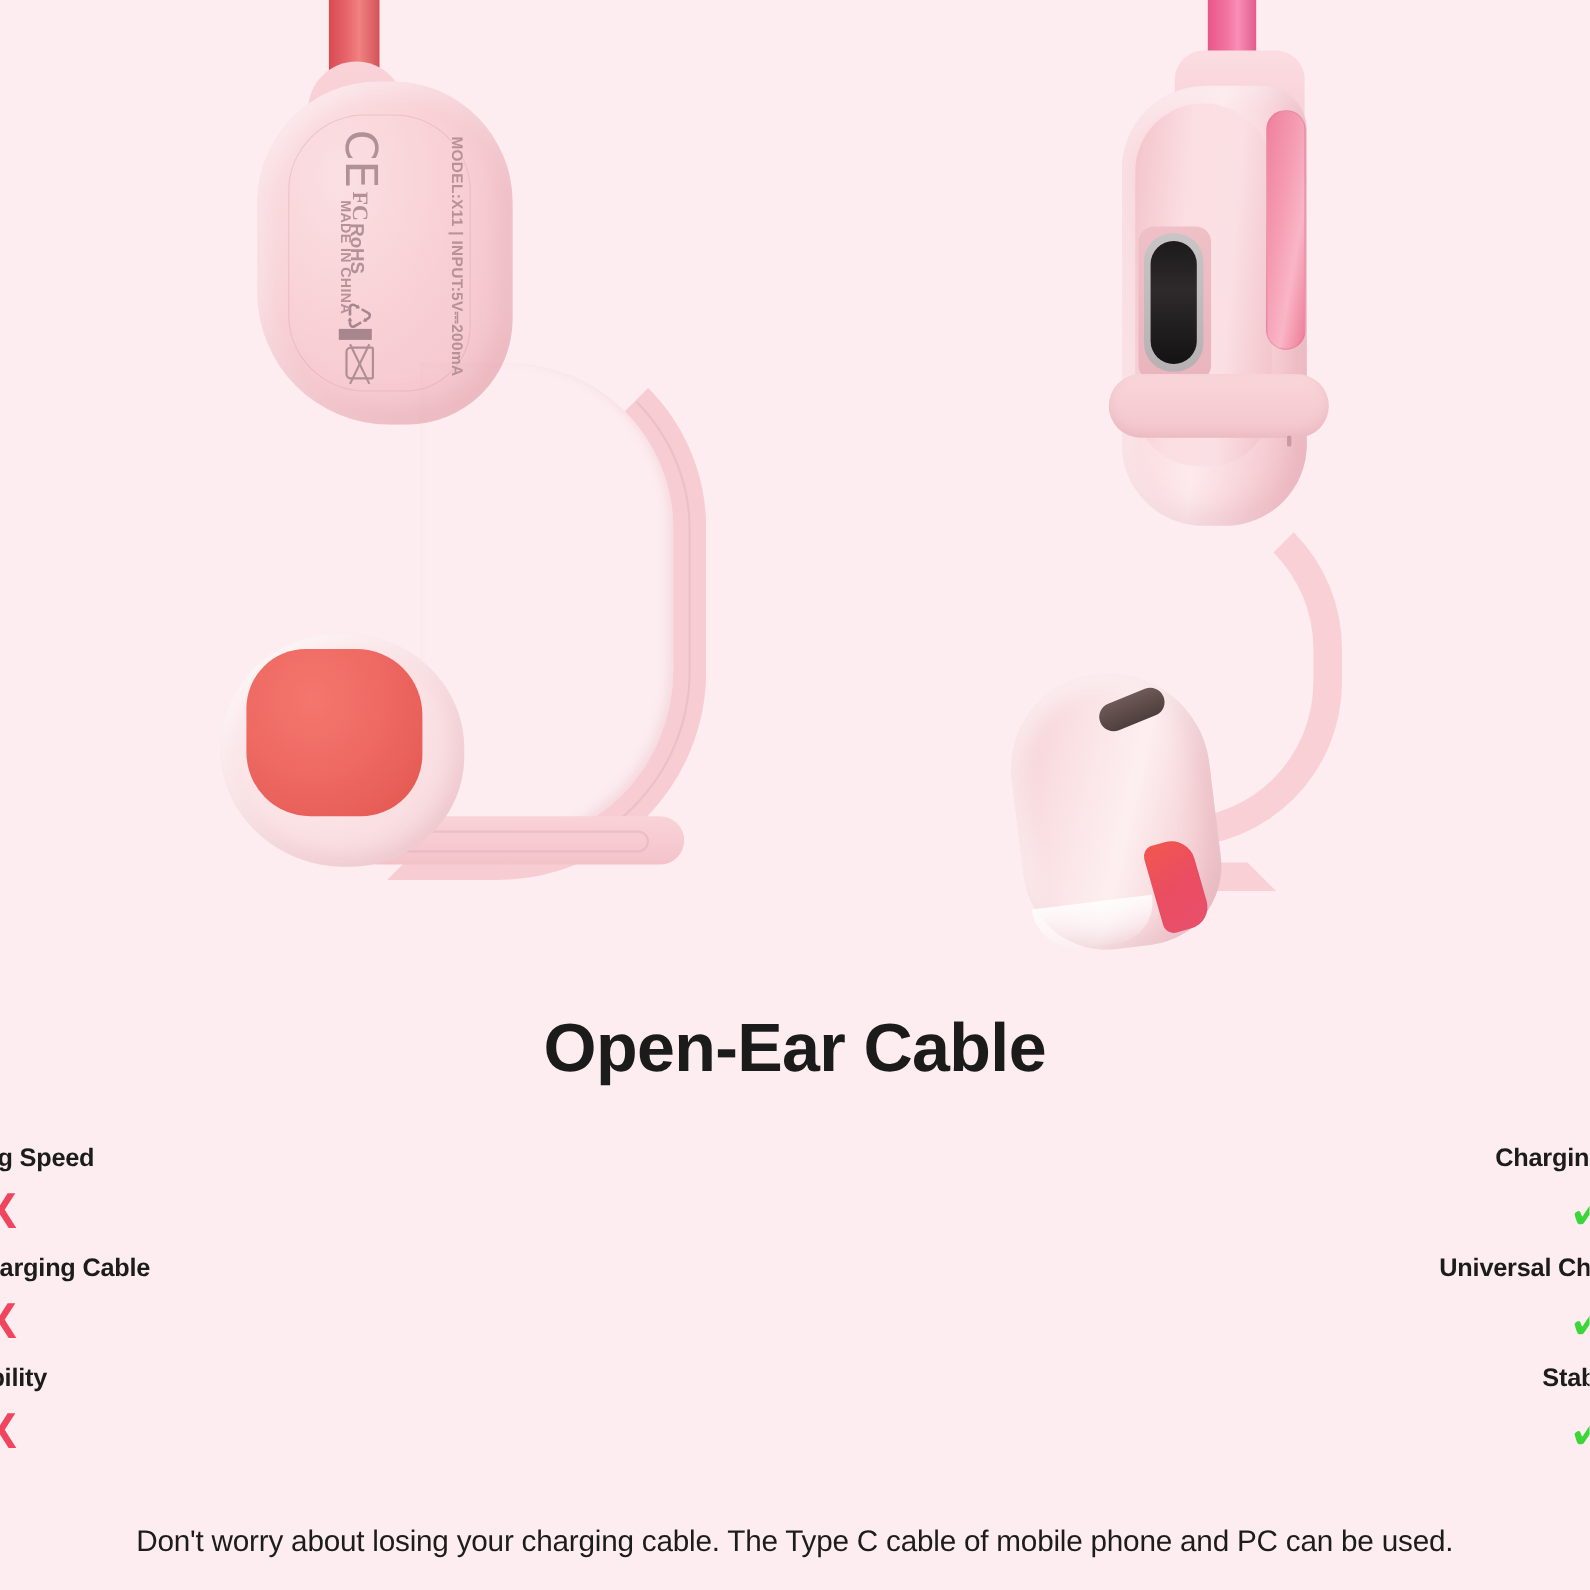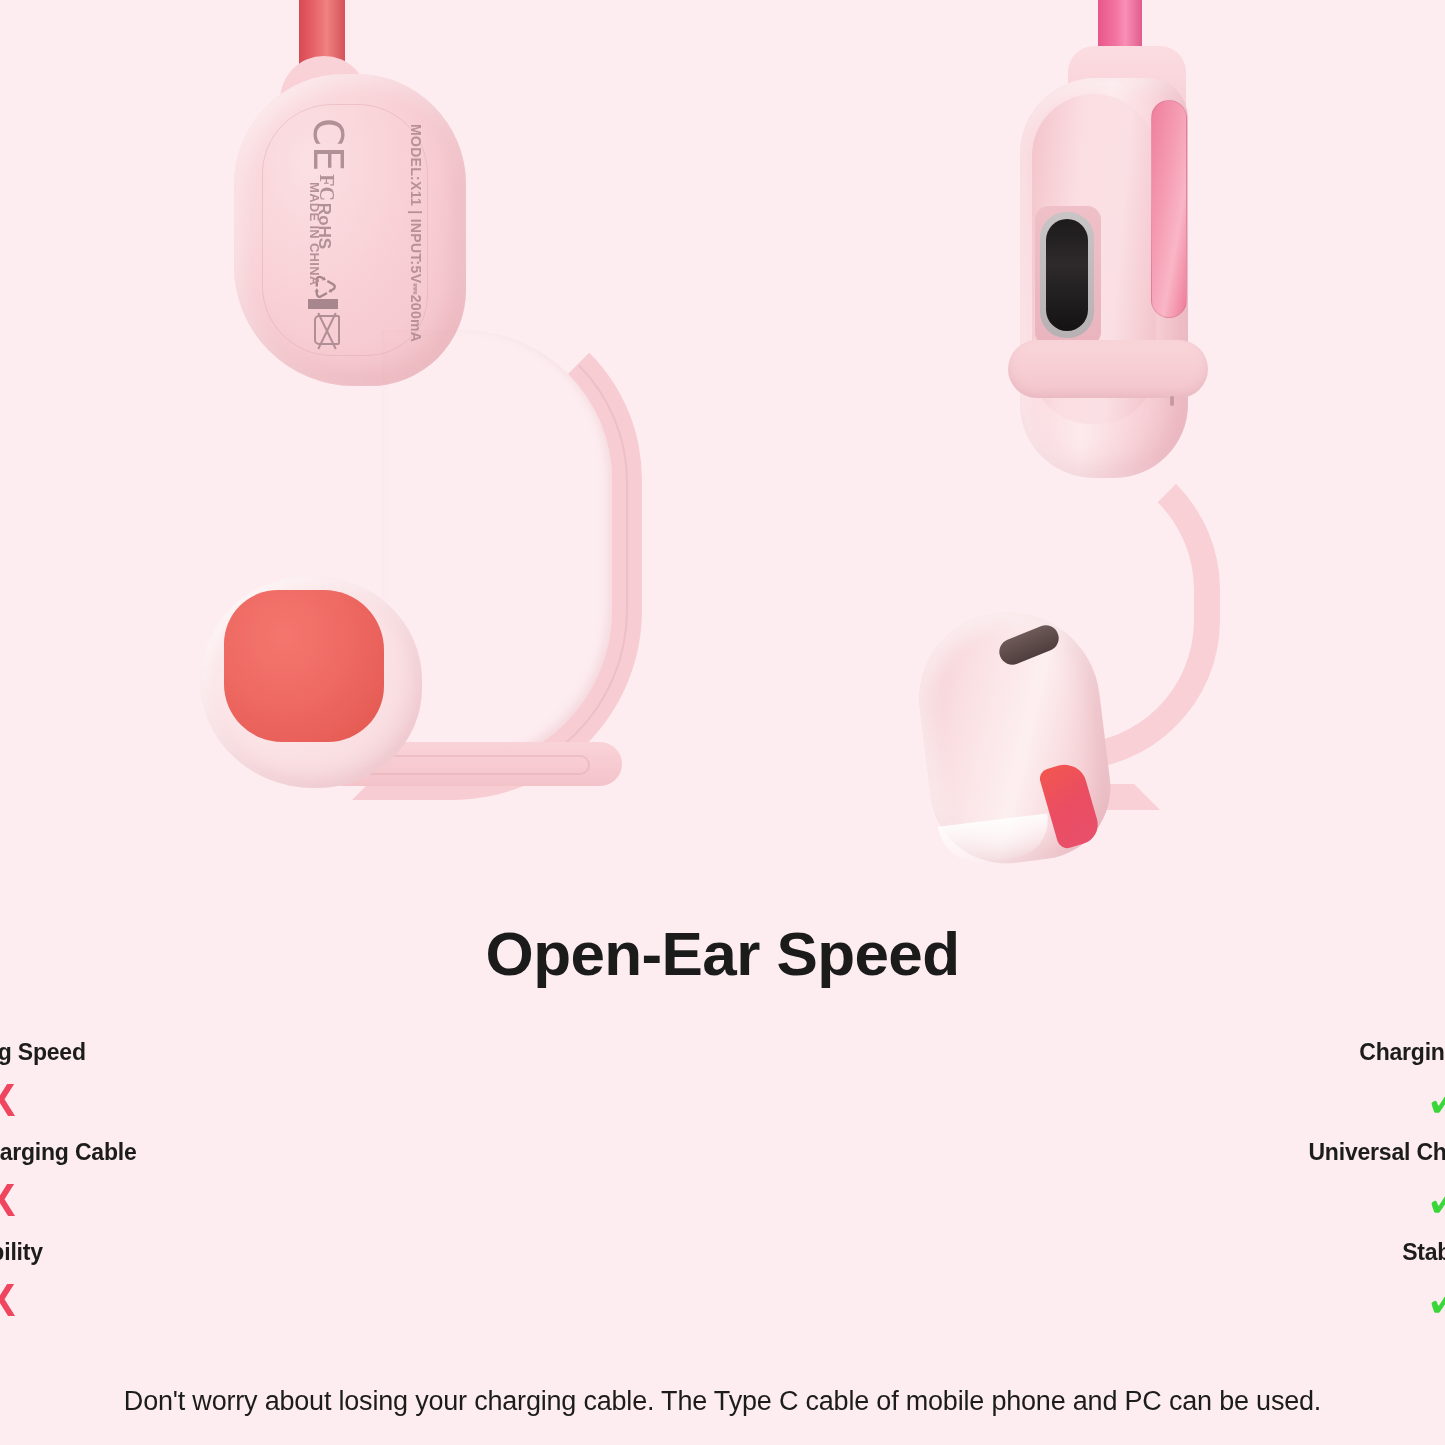--- a/index.html
+++ b/index.html
@@ -354,21 +354,21 @@
     <div class="r-arm2"></div>
 
     <div class="r-bud"></div>
     <div class="r-bud-slot"></div>
     <div class="r-bud-accent"></div>
     <div class="r-bud-hi"></div>
   </div>
 
 </div>
 
-<div class="headline">Open-Ear Speed</div>
+<div class="headline">Open-Ear Cable</div>
 
 <div class="compare">
 
   <div class="col col-left">
     <div class="row-label">Charging Speed</div>
     <div class="row-mark mark-x">X</div>
 
     <div class="row-label">Universal Charging Cable</div>
     <div class="row-mark mark-x">X</div>
 

